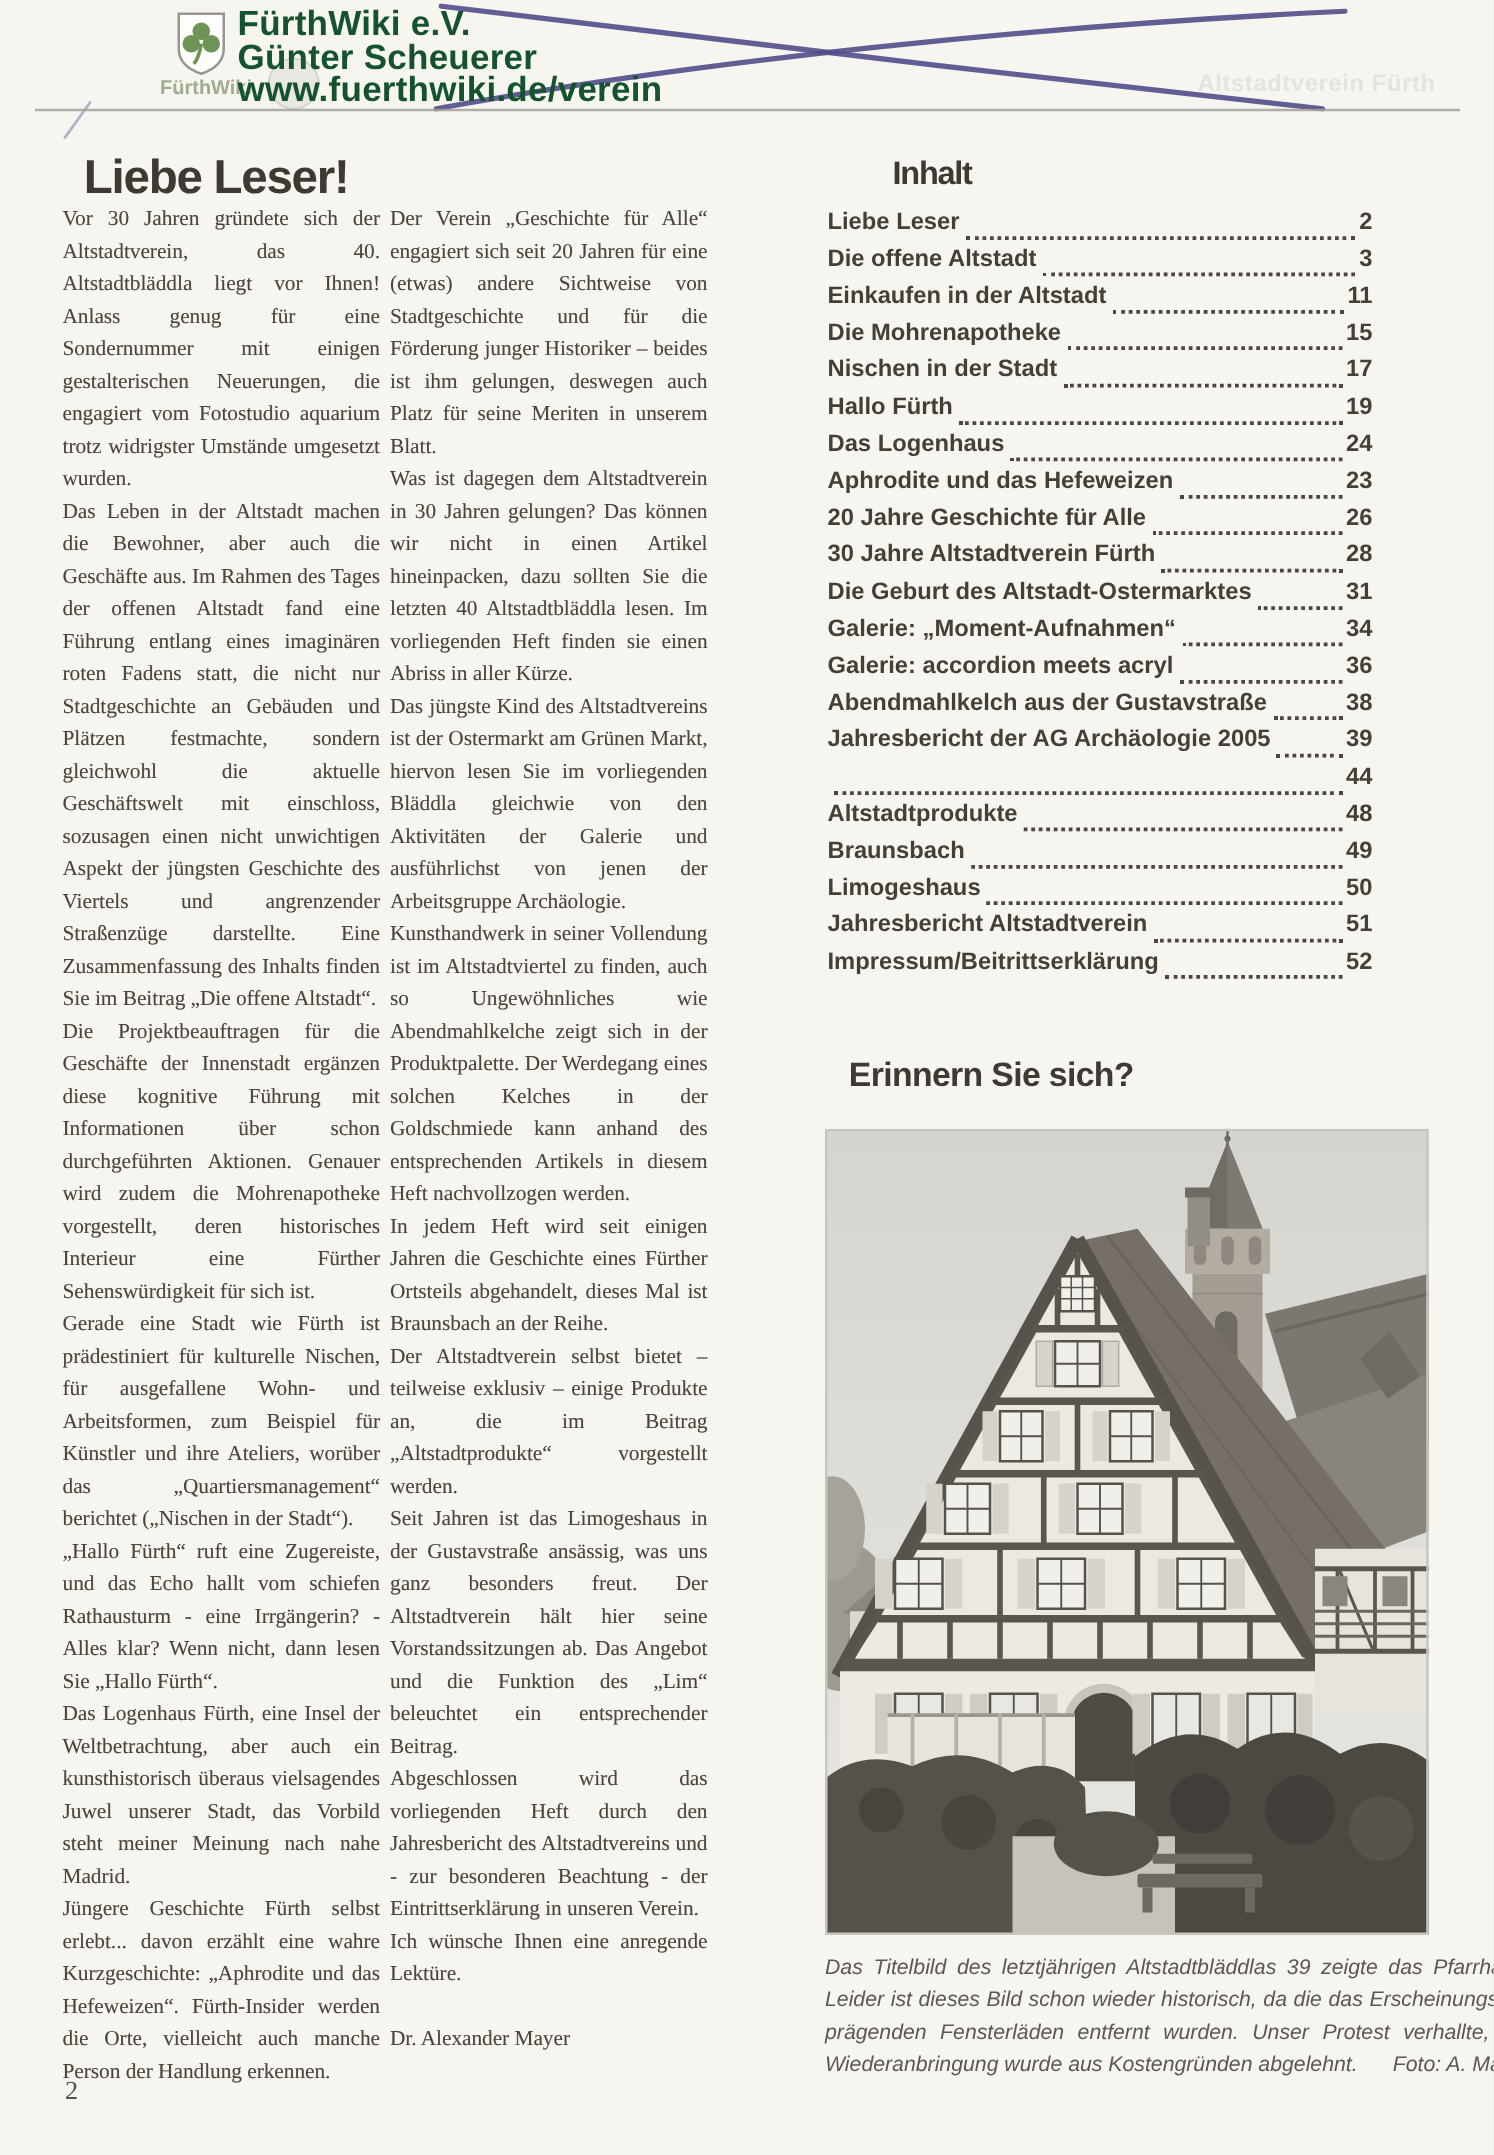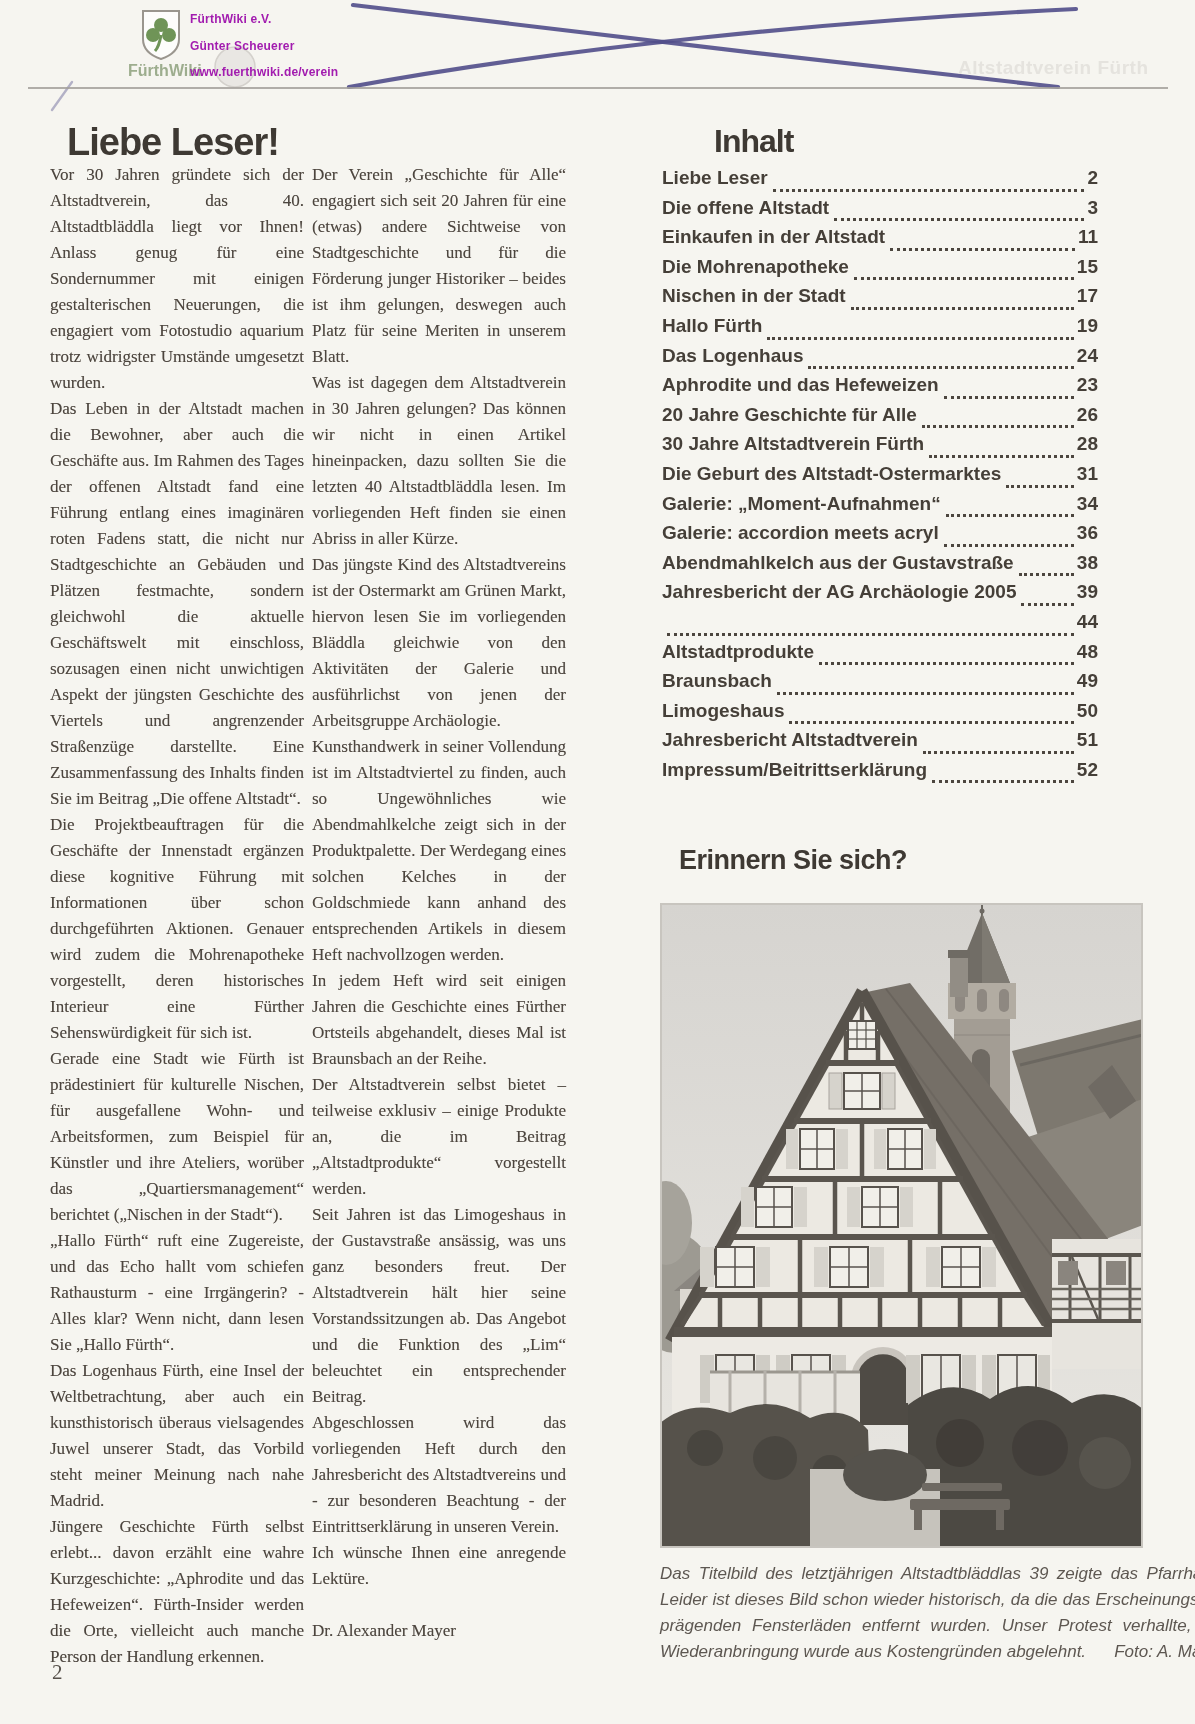--- a/index.html
+++ b/index.html
@@ -5,29 +5,29 @@
   html,body{margin:0;padding:0;background:#e8e6e2;}
   .page{position:relative;width:1195px;height:1724px;background:#f6f5f0;overflow:hidden;
         font-family:"Liberation Serif",serif;color:#4b443d;margin:0 auto;}
   
   .decor{position:absolute;left:0;top:0;pointer-events:none;}
   .shield{position:absolute;left:141px;top:9px;}
   .wordmark{position:absolute;left:128px;top:62px;width:64px;text-align:center;
             font-family:"Liberation Sans",sans-serif;font-size:16px;font-weight:600;
             color:#8ea17d;opacity:.85;}
   .logo-lines{position:absolute;left:190px;top:6px;font-family:"Liberation Sans",sans-serif;
-              font-size:12px;line-height:26.5px;font-weight:600;color:#a21caf;letter-spacing:.2px;}
+              font-size:28px;line-height:26.5px;font-weight:600;color:#14532d;letter-spacing:.2px;}
   .watermark{position:absolute;left:958px;top:57px;font-family:"Liberation Sans",sans-serif;
              font-size:19px;font-weight:700;color:#e5e3de;letter-spacing:.5px;}
   .hdr-rule{position:absolute;left:28px;top:87px;width:1140px;height:2px;background:#a3a09b;opacity:.85;}
   
   .h-main{position:absolute;margin:17px;font-family:"Liberation Sans",sans-serif;color:#3e3933;
           font-weight:700;letter-spacing:-1px;}
   #title-liebe{left:50px;top:104px;font-size:38px;}
-  #title-inhalt{left:697px;top:106px;font-size:32px;text-align:center;}
+  #title-inhalt{left:697px;top:106px;font-size:26px;text-align:center;}
   #title-erinnern{left:662px;top:828px;font-size:27px;letter-spacing:-.5px;}
   .col{position:absolute;top:162px;width:254px;font-size:17px;line-height:26px;
        text-align:justify;hyphens:auto;color:#4c453e;
        text-shadow:.2px .2px .4px rgba(76,69,62,.35);}
   .col p{margin:0;}
   #col1{left:50px;}
   #col2{left:312px;}
   .signature{margin-top:26px !important;}
   .page-num{position:absolute;left:52px;top:1660px;font-size:21px;color:#57514b;}
   

